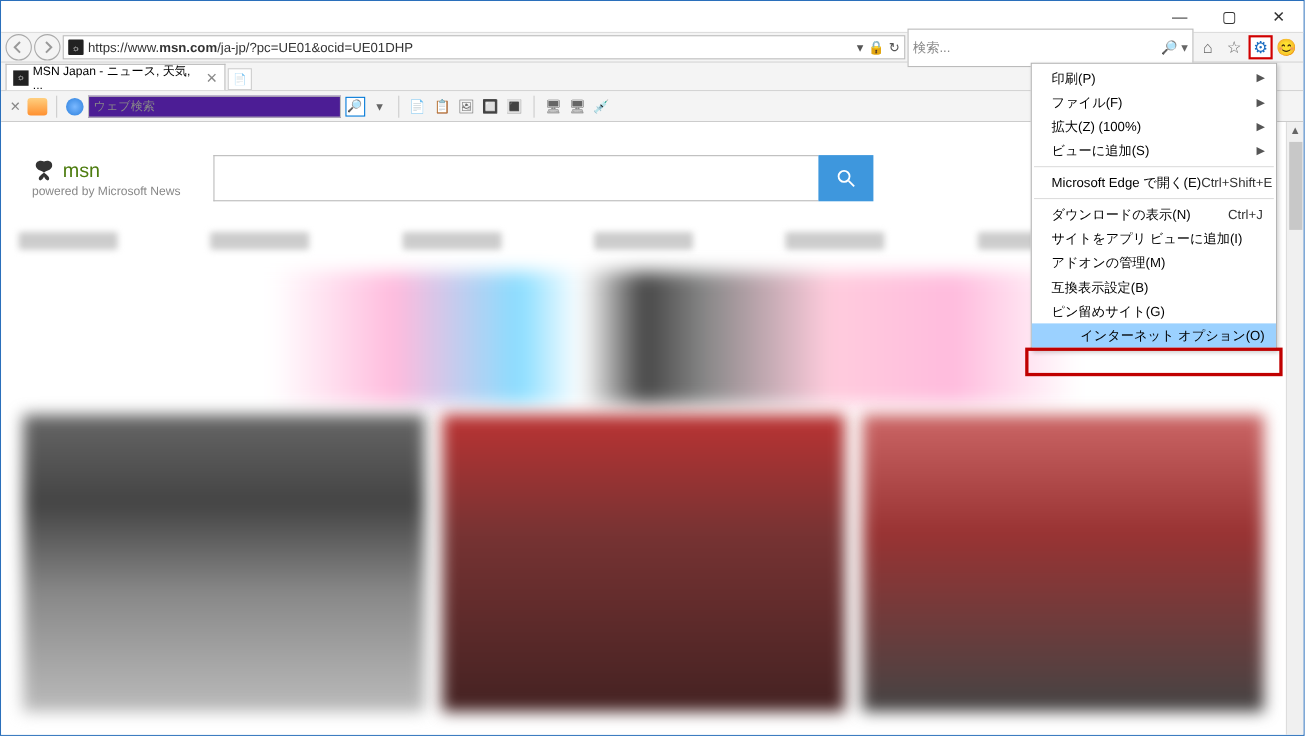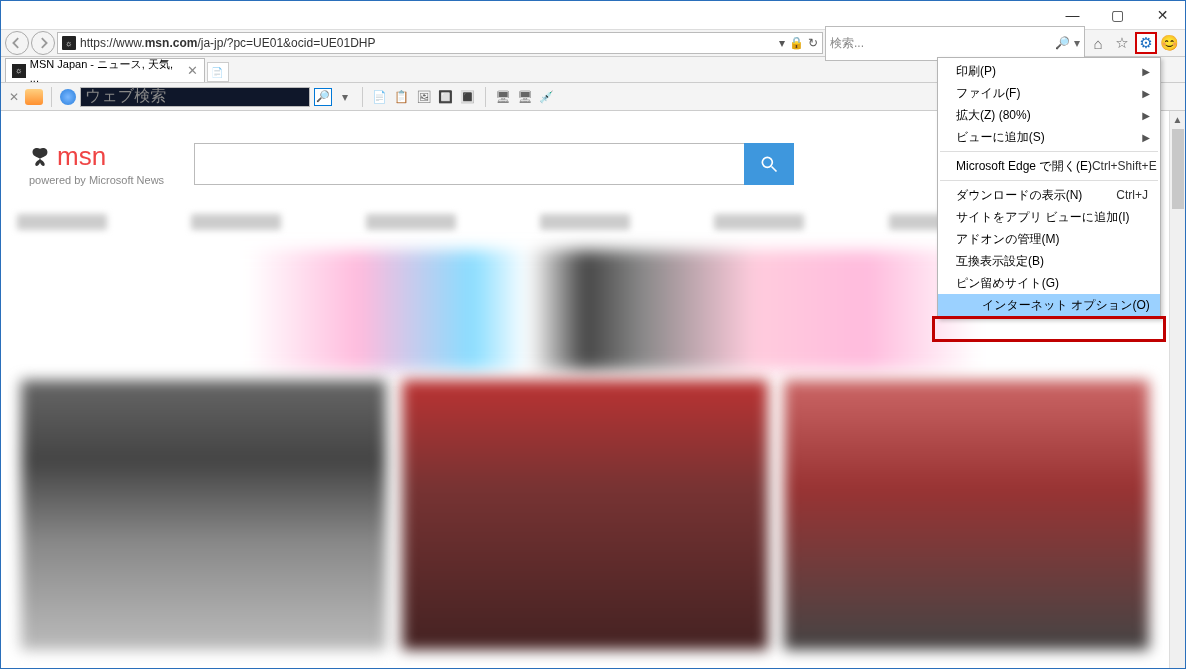--- a/index.html
+++ b/index.html
@@ -26,30 +26,30 @@
 .tab .favicon { width: 14px; height: 14px; background: #222; color: #fff; display: inline-flex; align-items: center; justify-content: center; font-size: 8px; }
 .tab .tab-close { color: #888; font-size: 13px; }
 .newtab { width: 22px; height: 20px; margin-left: 2px; border: 1px solid #ccc; background: #fff; display: flex; align-items: center; justify-content: center; color: #f90; font-size: 10px; }
 
 
 .toolbar { height: 28px; background: #f4f4f4; border-bottom: 1px solid #ccc; display: flex; align-items: center; padding: 0 6px; gap: 4px; font-size: 12px; }
 .tb-close { color: #888; width: 14px; text-align: center; }
 .tb-icon { width: 20px; height: 20px; display: flex; align-items: center; justify-content: center; font-size: 14px; }
 .tb-icon.cam { background: linear-gradient(#ffd080,#ff9030); border-radius: 3px; width: 18px; height: 16px; }
 .tb-icon.globe { background: radial-gradient(#7ab8ff,#2a7fdd); border-radius: 50%; width: 16px; height: 16px; }
-.tb-search { flex: 0 0 230px; display: flex; align-items: center; background: #0f172a; border: 1px solid #bbb; height: 20px; padding: 0 4px; font-size: 16px; color: #888; }
+.tb-search { flex: 0 0 230px; display: flex; align-items: center; background: #4c1d95; border: 1px solid #bbb; height: 20px; padding: 0 4px; font-size: 11px; color: #888; }
 .tb-search-btn { width: 18px; height: 18px; background: #fff; border: 1px solid #0078d7; display: flex; align-items: center; justify-content: center; color: #0078d7; font-size: 11px; }
 .tb-sep { width: 1px; height: 20px; background: #ccc; margin: 0 4px; }
 .tb-mini { width: 18px; height: 18px; display: flex; align-items: center; justify-content: center; color: #666; font-size: 12px; }
 
 
 .page { position: absolute; top: 110px; left: 0; right: 16px; bottom: 0; background: #fff; overflow: hidden; }
 .msn-head { padding: 30px 20px 10px 28px; display: flex; align-items: center; gap: 30px; }
 .msn-logo { display: flex; flex-direction: column; }
-.msn-logo .row1 { display: flex; align-items: center; gap: 6px; font-size: 26px; color: #ef4444; }
+.msn-logo .row1 { display: flex; align-items: center; gap: 6px; font-size: 18px; color: #4d7c0f; }
 .msn-logo .bfly { width: 22px; height: 22px; color: #333; }
 .msn-logo .tag { font-size: 11px; color: #888; margin-top: 2px; }
 .msn-search { flex: 0 0 600px; display: flex; height: 42px; }
 .msn-search-input { flex: 1; border: 1px solid #bbb; border-right: none; }
 .msn-search-btn { width: 50px; background: #3e97dd; display: flex; align-items: center; justify-content: center; color: #fff; font-size: 20px; }
 
 .blur-nav { height: 26px; margin: 18px 16px 10px; display: flex; justify-content: space-between; filter: blur(3px); }
 .blur-nav span { width: 90px; height: 16px; background: #ccc; border-radius: 2px; }
 .blur-banner { height: 120px; margin: 10px 20px; filter: blur(8px); background: linear-gradient(90deg,#fff 20%,#fbd 30%,#8df 40%,#fff 45%,#444 50%,#888 55%,#fcd 65%,#fbd 75%,#fff 85%); }
 .blur-cards { display: flex; gap: 16px; padding: 0 20px; }
@@ -214,21 +214,21 @@
 <div class="menu">
   <div class="menu-item">
       <span>印刷(P)</span>
       <span class="arrow">▶</span>
     </div>
   <div class="menu-item">
       <span>ファイル(F)</span>
       <span class="arrow">▶</span>
     </div>
   <div class="menu-item">
-      <span>拡大(Z) (80%)</span>
+      <span>拡大(Z) (100%)</span>
       <span class="arrow">▶</span>
     </div>
   <div class="menu-item">
       <span>ビューに追加(S)</span>
       <span class="arrow">▶</span>
     </div>
   <div class="menu-sep"></div>
   <div class="menu-item">
       <span>Microsoft Edge で開く(E)</span>
       <span class="shortcut">Ctrl+Shift+E</span>

